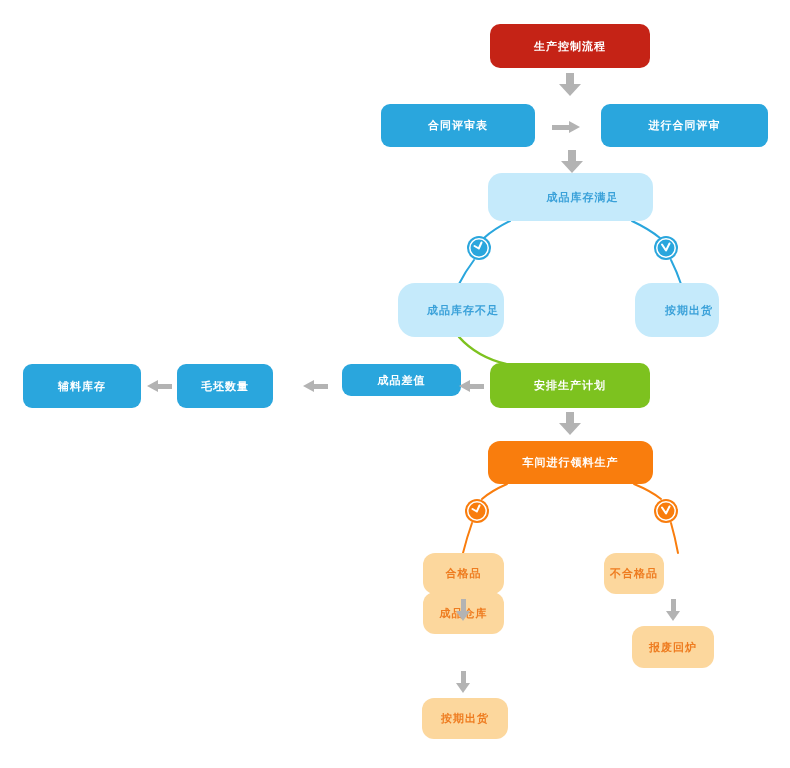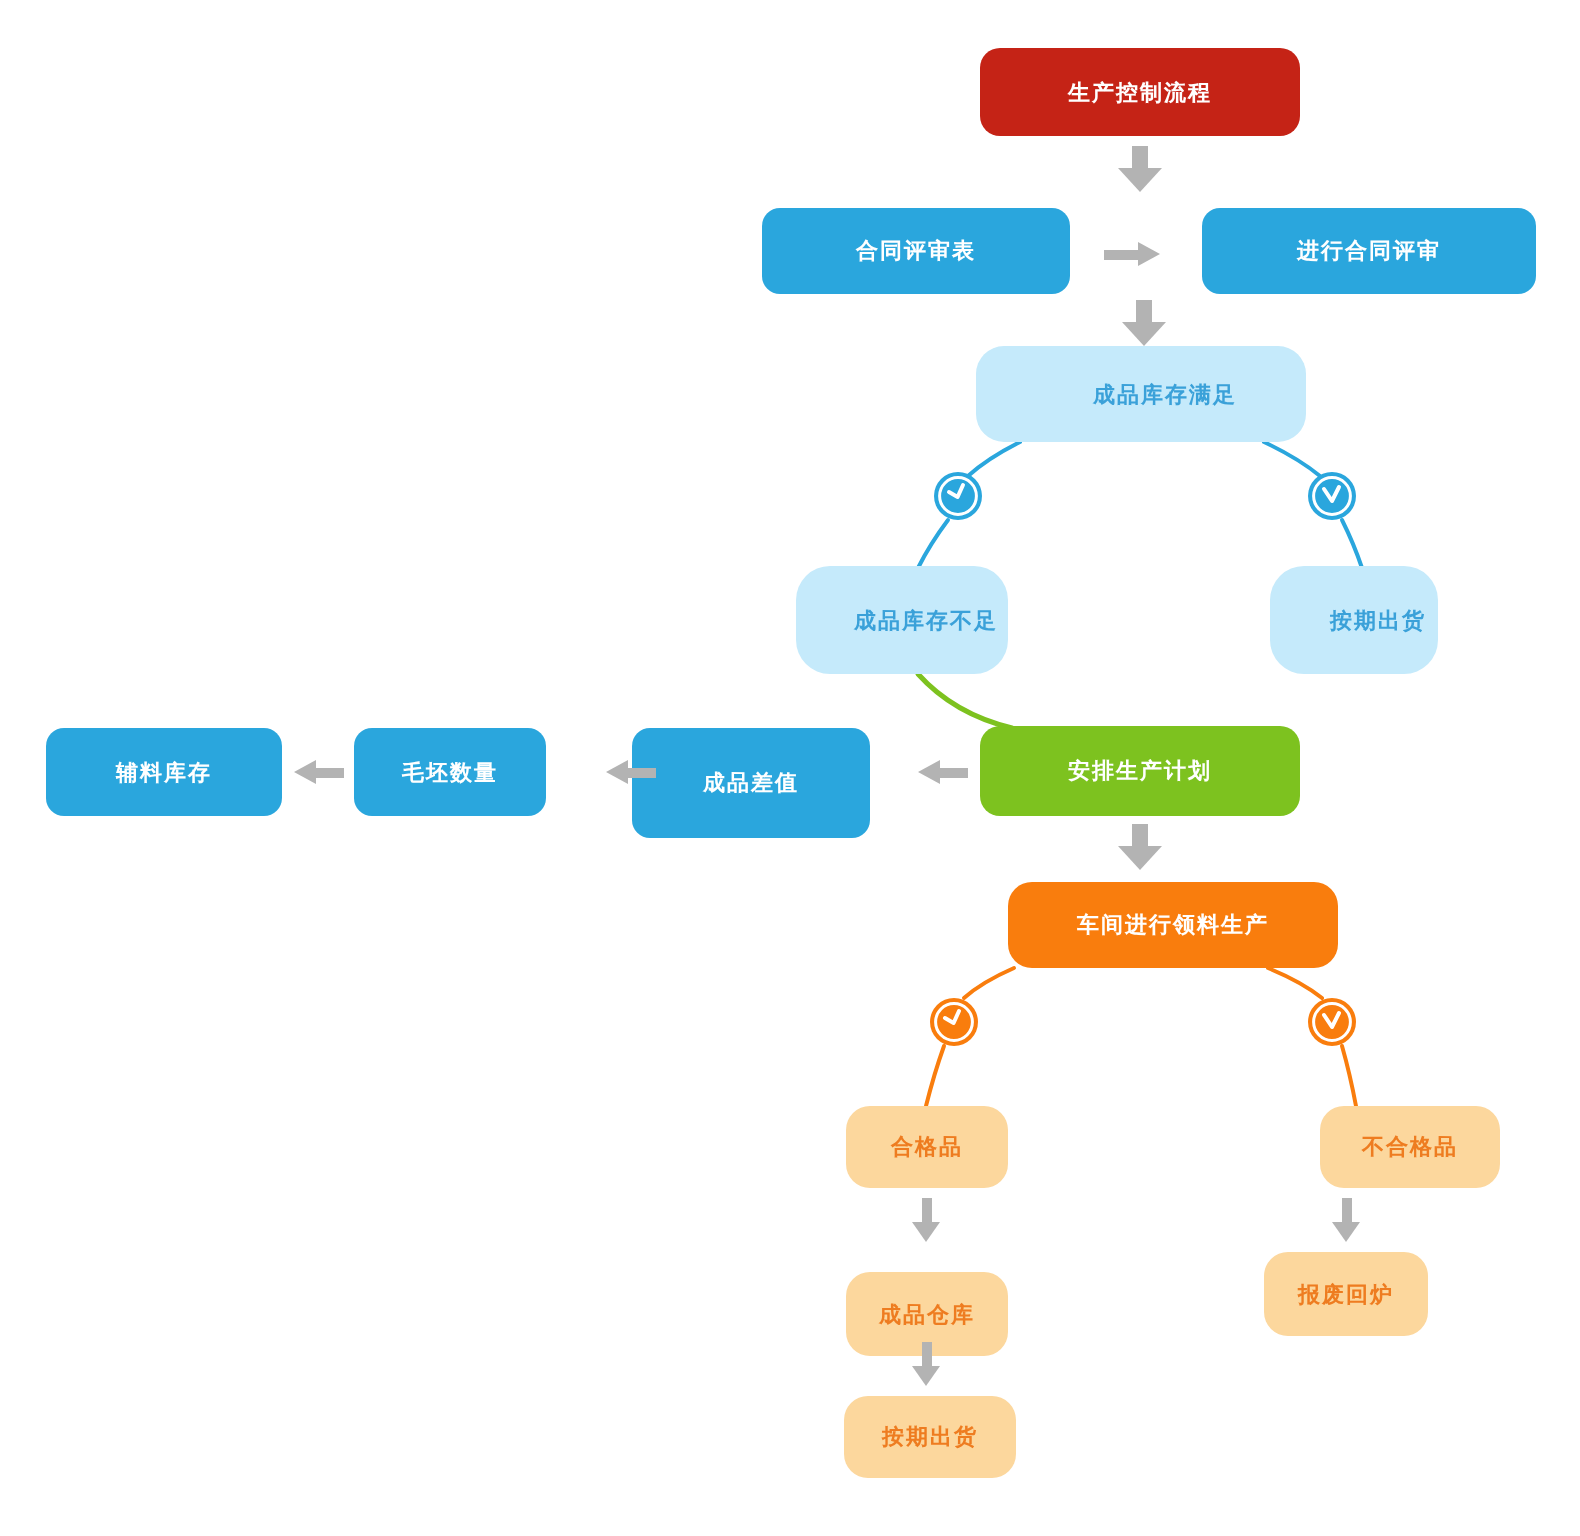--- a/index.html
+++ b/index.html
@@ -23,21 +23,21 @@
   .node{
     position:absolute;display:flex;align-items:center;justify-content:center;
     font-size:11px;font-weight:700;letter-spacing:1px;color:#fff;
     border-radius:8px;box-sizing:border-box;text-align:center;
   }
   .node.red{background:var(--red);border-radius:10px;}
   .node.blue{background:var(--blue);border-radius:9px;}
   .node.lightblue{background:var(--light-blue-bg);color:var(--light-blue-text);border-radius:14px;padding-left:24px;}
   .node.lightblue.round{border-radius:17px;}
   .node.green{background:var(--green);border-radius:10px;}
-  .node.orange{background:var(--orange);border-radius:12px;margin-left:16px;}
+  .node.orange{background:var(--orange);border-radius:12px;}
   .node.lightorange{background:var(--light-orange-bg);color:var(--light-orange-text);border-radius:12px;}
   .clock{position:absolute;width:26px;height:26px;}
   .clock .clock-bg{fill:var(--blue);}
   .clock.orange-clock .clock-bg{fill:var(--orange);}
   .arrow-down{position:absolute;display:flex;flex-direction:column;align-items:center;}
   .arrow-down .shaft{width:8px;height:11px;background:var(--arrow-gray);}
   .arrow-down .head{width:0;height:0;border-left:11px solid transparent;border-right:11px solid transparent;border-top:12px solid var(--arrow-gray);}
   .arrow-down.sm .shaft{width:5px;height:12px;}
   .arrow-down.sm .head{border-left-width:7px;border-right-width:7px;border-top-width:10px;}
   .arrow-right{position:absolute;display:flex;align-items:center;}
@@ -73,33 +73,33 @@
   <div class="node blue" style="left:601px;top:104px;width:167px;height:43px">进行合同评审</div>
 
   <div class="node lightblue" style="left:488px;top:173px;width:165px;height:48px">成品库存满足</div>
 
   <div class="node lightblue round" style="left:398px;top:283px;width:106px;height:54px">成品库存不足</div>
 
   <div class="node lightblue round" style="left:635px;top:283px;width:84px;height:54px">按期出货</div>
 
   <div class="node green" style="left:490px;top:363px;width:160px;height:45px">安排生产计划</div>
 
-  <div class="node blue" style="left:316px;top:364px;width:119px;height:55px">成品差值</div>
+  <div class="node blue" style="left:342px;top:364px;width:119px;height:32px">成品差值</div>
 
   <div class="node blue" style="left:177px;top:364px;width:96px;height:44px">毛坯数量</div>
 
   <div class="node blue" style="left:23px;top:364px;width:118px;height:44px">辅料库存</div>
 
   <div class="node orange" style="left:488px;top:441px;width:165px;height:43px">车间进行领料生产</div>
 
   <div class="node lightorange" style="left:423px;top:553px;width:81px;height:41px">合格品</div>
 
-  <div class="node lightorange" style="left:660px;top:553px;width:90px;height:41px">不合格品</div>
+  <div class="node lightorange" style="left:604px;top:553px;width:60px;height:41px">不合格品</div>
 
-  <div class="node lightorange" style="left:423px;top:636px;width:81px;height:42px">成品仓库</div>
+  <div class="node lightorange" style="left:423px;top:592px;width:81px;height:42px">成品仓库</div>
 
   <div class="node lightorange" style="left:632px;top:626px;width:82px;height:42px">报废回炉</div>
 
   <div class="node lightorange" style="left:422px;top:698px;width:86px;height:41px">按期出货</div>
 
   <div class="clock blue-clock" style="left:466px;top:235px">
     <svg viewBox="0 0 26 26" width="26" height="26">
       <circle class="clock-bg" cx="13" cy="13" r="12"></circle>
       <circle cx="13" cy="13" r="9.2" fill="none" stroke="#fff" stroke-width="1.5"></circle>
       <polyline points="15.5,7.5 12.8,13.5 8.5,11" fill="none" stroke="#fff" stroke-width="2" stroke-linecap="round" stroke-linejoin="round"></polyline>

